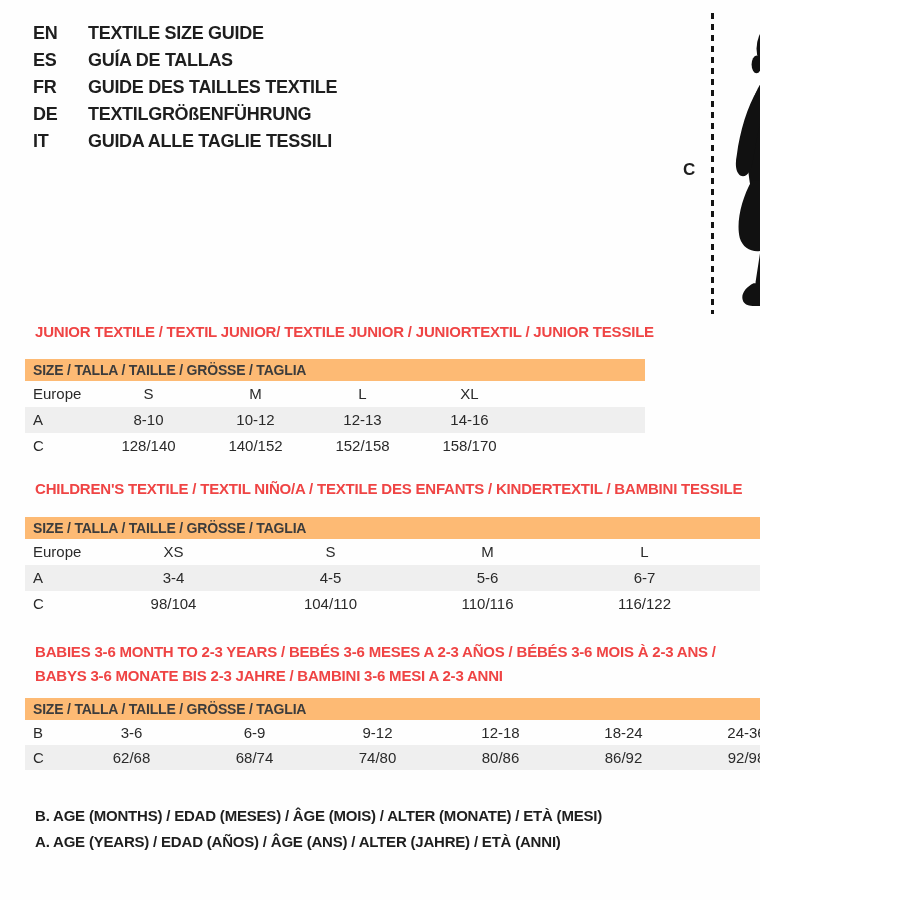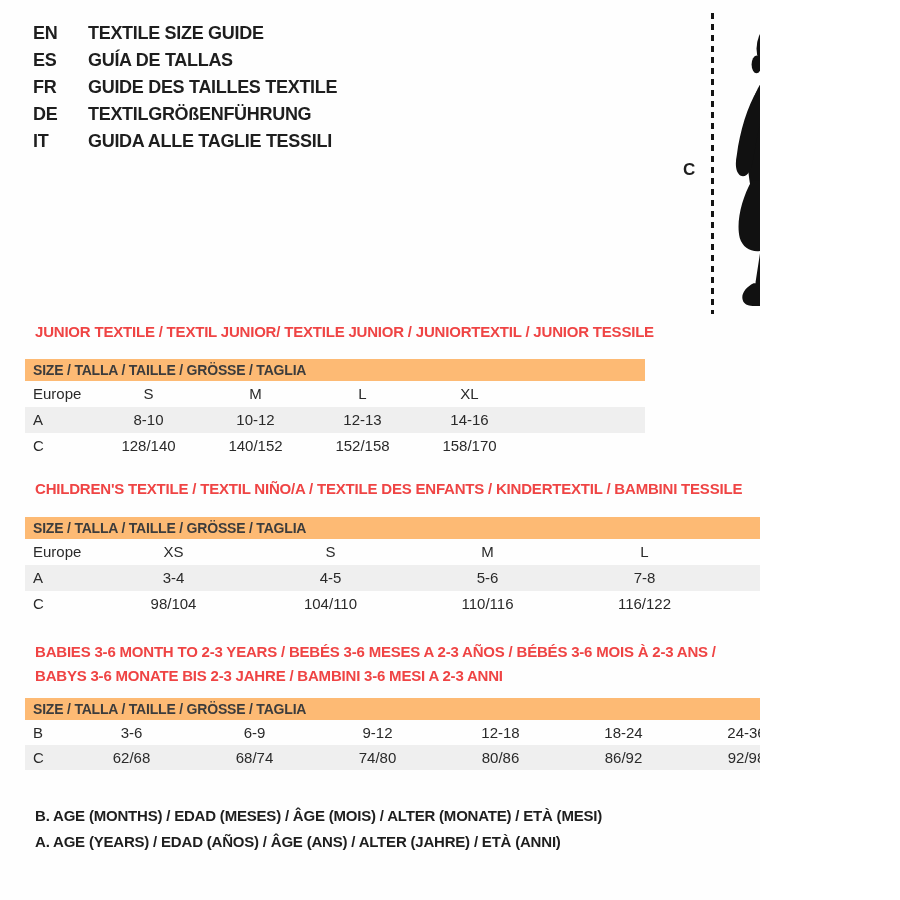--- a/index.html
+++ b/index.html
@@ -121,20 +121,21 @@
       <div class="tcell">S</div>
       <div class="tcell">M</div>
       <div class="tcell">L</div>
       <div class="tcell">XL</div>
     </div>
     <div class="trow shaded">
       <div class="tlabel">A</div>
       <div class="tcell">3-4</div>
       <div class="tcell">4-5</div>
       <div class="tcell">5-6</div>
+      <div class="tcell">6-7</div>
       <div class="tcell">7-8</div>
     </div>
     <div class="trow">
       <div class="tlabel">C</div>
       <div class="tcell">98/104</div>
       <div class="tcell">104/110</div>
       <div class="tcell">110/116</div>
       <div class="tcell">116/122</div>
       <div class="tcell">122/128</div>
     </div>

